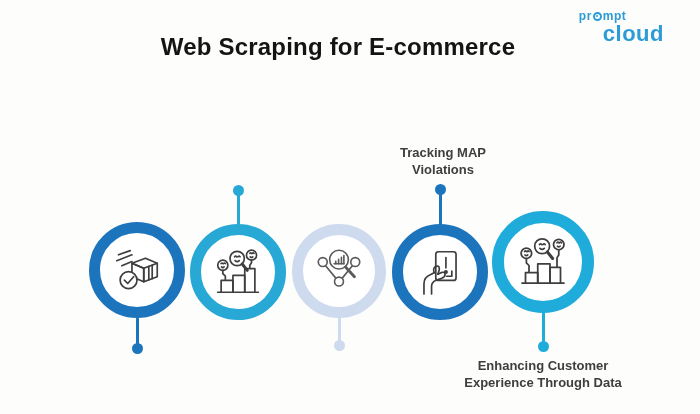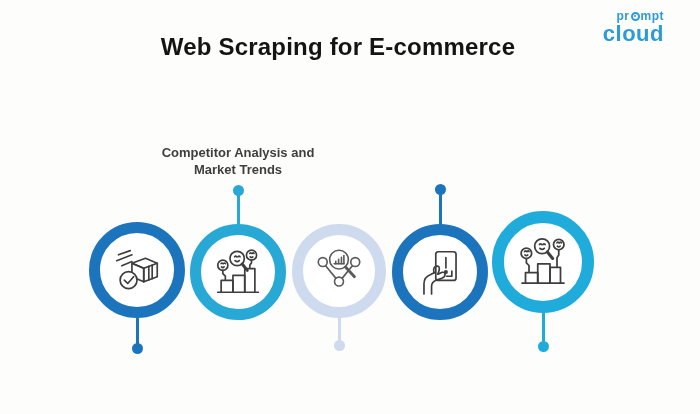--- a/index.html
+++ b/index.html
@@ -5,24 +5,24 @@
   html,body{margin:0;padding:0;}
   body{font-family:"Liberation Sans", sans-serif; background:#ffffff;}
   .stage{position:relative;width:700px;height:414px;background:#FDFDFC;overflow:hidden;margin:0 auto;}
 
   .title{position:absolute;top:33px;left:0;width:700px;text-align:center;
          font-size:24px;font-weight:700;color:#141414;letter-spacing:.2px;
          transform:translateX(-12px);}
 
   
   .logo{position:absolute;top:10px;right:36px;text-align:right;color:#2C9BD7;line-height:1;}
-  .logo-top{font-size:12px;font-weight:700;letter-spacing:.5px;display:flex;align-items:center;justify-content:flex-end;gap:1px;}
+  .logo-top{font-size:12px;font-weight:700;letter-spacing:.5px;display:flex;align-items:center;gap:1px;}
   .logo-o{display:inline-block;width:9px;height:9px;border:2px solid #2C9BD7;border-radius:50%;box-sizing:border-box;position:relative;}
   .logo-o::after{content:"";position:absolute;left:1.5px;top:1.5px;width:2px;height:2px;border-radius:50%;background:#2C9BD7;}
-  .logo-bottom{font-size:22px;font-weight:700;letter-spacing:.5px;margin-top:1px;}
+  .logo-bottom{font-size:22px;font-weight:700;letter-spacing:.5px;margin-top:1px;margin-left:24px;}
 
   
   .ring{position:absolute;border-radius:50%;background:#fff;box-sizing:border-box;
         display:flex;align-items:center;justify-content:center;}
   .ring svg{display:block;}
   .r1{left:89px;top:222px;width:96px;height:96px;border:11px solid #1C75BC;}
   .r2{left:190px;top:224px;width:96px;height:96px;border:11px solid #27A8D5;}
   .r3{left:292px;top:224px;width:94px;height:94px;border:11px solid #CEDAEE;}
   .r4{left:392px;top:224px;width:96px;height:96px;border:11px solid #1C75BC;}
   .r5{left:492px;top:211px;width:102px;height:102px;border:12px solid #1FACDB;}
@@ -159,16 +159,18 @@
         <path d="M28 12 q1.2 -1.5 2.4 0 M32 12 q1.2 -1.5 2.4 0"></path>
         <path d="M28.5 16.5 Q31 18.8 33.5 16.5"></path>
         <path d="M11 20 q1 -1.2 2 0 M14 20 q1 -1.2 2 0"></path>
         <path d="M11.5 24 Q13 25.6 14.5 24"></path>
         <path d="M48 10 q1 -1.2 2 0 M51 10 q1 -1.2 2 0"></path>
         <path d="M48.5 14 Q50 15.6 51.5 14"></path>
       </g>
     </svg>
   </div>
 
-  <div class="label lbl-2">Competitor Analysis and
-Market Trends</div>
+  <div class="label lbl-4">Tracking MAP
+Violations</div>
+  <div class="label lbl-5">Enhancing Customer
+Experience Through Data</div>
 
 </div>
 
 </body></html>

